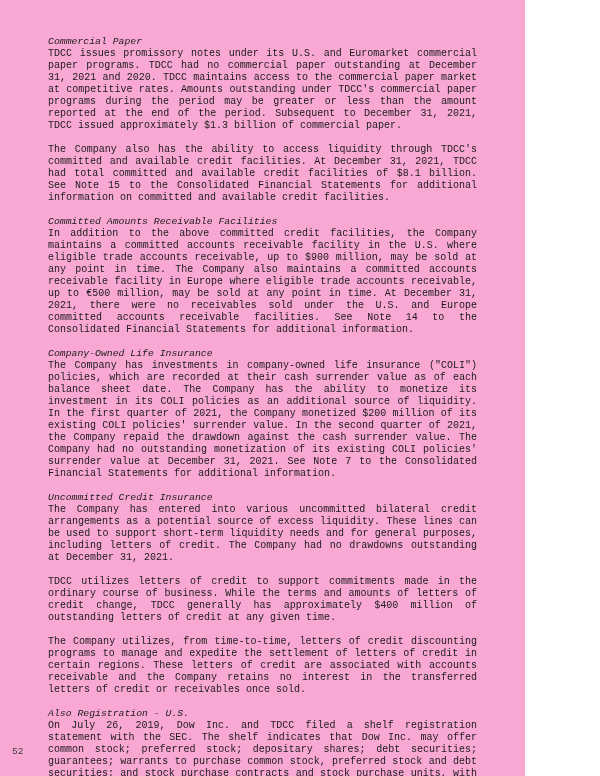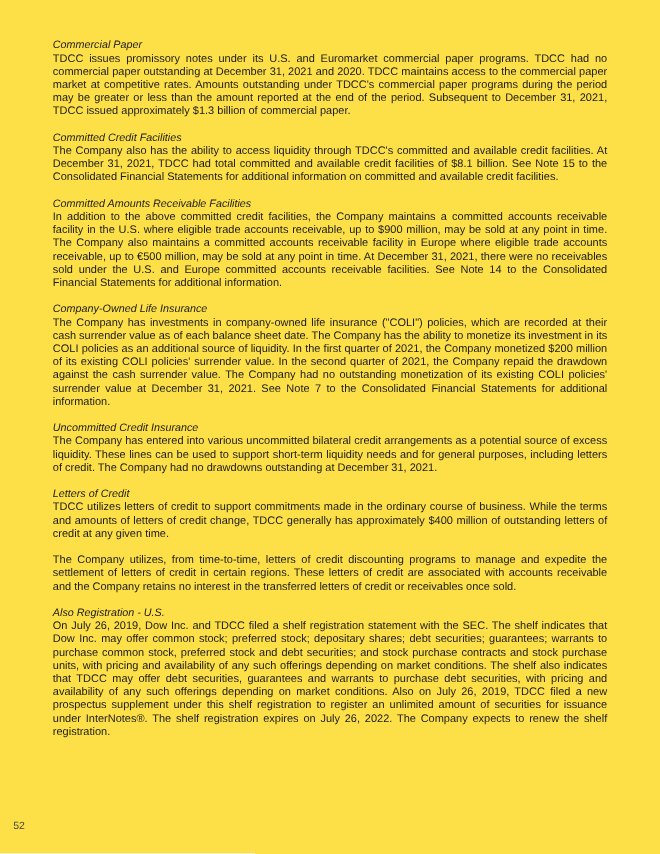--- a/index.html
+++ b/index.html
@@ -2,24 +2,24 @@
 <html><head>
 <meta charset="utf-8">
 <style>
   html, body {
     margin: 0;
     padding: 0;
     background: #ffffff;
   }
   .page {
     position: relative;
-    width: 600px;
+    width: 525px;
     height: 776px;
-    background: #fde047;
-    font-family: Liberation Sans, sans-serif;
+    background: #f9a8d4;
+    font-family: Liberation Mono, monospace;
     color: #1a1a1a;
     overflow: hidden;
     box-sizing: border-box;
   }
   .content {
     position: absolute;
     top: 36px;
     left: 48px;
     right: 48px;
   }
@@ -56,41 +56,39 @@
 <body>
 
 <div class="page">
   <div class="content">
   <div class="section">
     <h2 class="section-heading">Commercial Paper</h2>
     <p class="section-body">TDCC issues promissory notes under its U.S. and Euromarket commercial paper programs. TDCC had no commercial paper outstanding at December 31, 2021 and 2020. TDCC maintains access to the commercial paper market at competitive rates. Amounts outstanding under TDCC's commercial paper programs during the period may be greater or less than the amount reported at the end of the period. Subsequent to December 31, 2021, TDCC issued approximately $1.3 billion of commercial paper.</p>
   </div>
 
   <div class="section">
-    <h2 class="section-heading">Committed Credit Facilities</h2>
     <p class="section-body">The Company also has the ability to access liquidity through TDCC's committed and available credit facilities. At December 31, 2021, TDCC had total committed and available credit facilities of $8.1 billion. See Note 15 to the Consolidated Financial Statements for additional information on committed and available credit facilities.</p>
   </div>
 
   <div class="section">
     <h2 class="section-heading">Committed Amounts Receivable Facilities</h2>
     <p class="section-body">In addition to the above committed credit facilities, the Company maintains a committed accounts receivable facility in the U.S. where eligible trade accounts receivable, up to $900 million, may be sold at any point in time. The Company also maintains a committed accounts receivable facility in Europe where eligible trade accounts receivable, up to €500 million, may be sold at any point in time. At December 31, 2021, there were no receivables sold under the U.S. and Europe committed accounts receivable facilities. See Note 14 to the Consolidated Financial Statements for additional information.</p>
   </div>
 
   <div class="section">
     <h2 class="section-heading">Company-Owned Life Insurance</h2>
     <p class="section-body">The Company has investments in company-owned life insurance ("COLI") policies, which are recorded at their cash surrender value as of each balance sheet date. The Company has the ability to monetize its investment in its COLI policies as an additional source of liquidity. In the first quarter of 2021, the Company monetized $200 million of its existing COLI policies' surrender value. In the second quarter of 2021, the Company repaid the drawdown against the cash surrender value. The Company had no outstanding monetization of its existing COLI policies' surrender value at December 31, 2021. See Note 7 to the Consolidated Financial Statements for additional information.</p>
   </div>
 
   <div class="section">
     <h2 class="section-heading">Uncommitted Credit Insurance</h2>
     <p class="section-body">The Company has entered into various uncommitted bilateral credit arrangements as a potential source of excess liquidity. These lines can be used to support short-term liquidity needs and for general purposes, including letters of credit. The Company had no drawdowns outstanding at December 31, 2021.</p>
   </div>
 
   <div class="section">
-    <h2 class="section-heading">Letters of Credit</h2>
     <p class="section-body">TDCC utilizes letters of credit to support commitments made in the ordinary course of business. While the terms and amounts of letters of credit change, TDCC generally has approximately $400 million of outstanding letters of credit at any given time.</p>
   </div>
 
   <div class="section">
     <p class="section-body">The Company utilizes, from time-to-time, letters of credit discounting programs to manage and expedite the settlement of letters of credit in certain regions. These letters of credit are associated with accounts receivable and the Company retains no interest in the transferred letters of credit or receivables once sold.</p>
   </div>
 
   <div class="section">
     <h2 class="section-heading">Also Registration - U.S.</h2>
     <p class="section-body">On July 26, 2019, Dow Inc. and TDCC filed a shelf registration statement with the SEC. The shelf indicates that Dow Inc. may offer common stock; preferred stock; depositary shares; debt securities; guarantees; warrants to purchase common stock, preferred stock and debt securities; and stock purchase contracts and stock purchase units, with pricing and availability of any such offerings depending on market conditions. The shelf also indicates that TDCC may offer debt securities, guarantees and warrants to purchase debt securities, with pricing and availability of any such offerings depending on market conditions. Also on July 26, 2019, TDCC filed a new prospectus supplement under this shelf registration to register an unlimited amount of securities for issuance under InterNotes®. The shelf registration expires on July 26, 2022. The Company expects to renew the shelf registration.</p>

